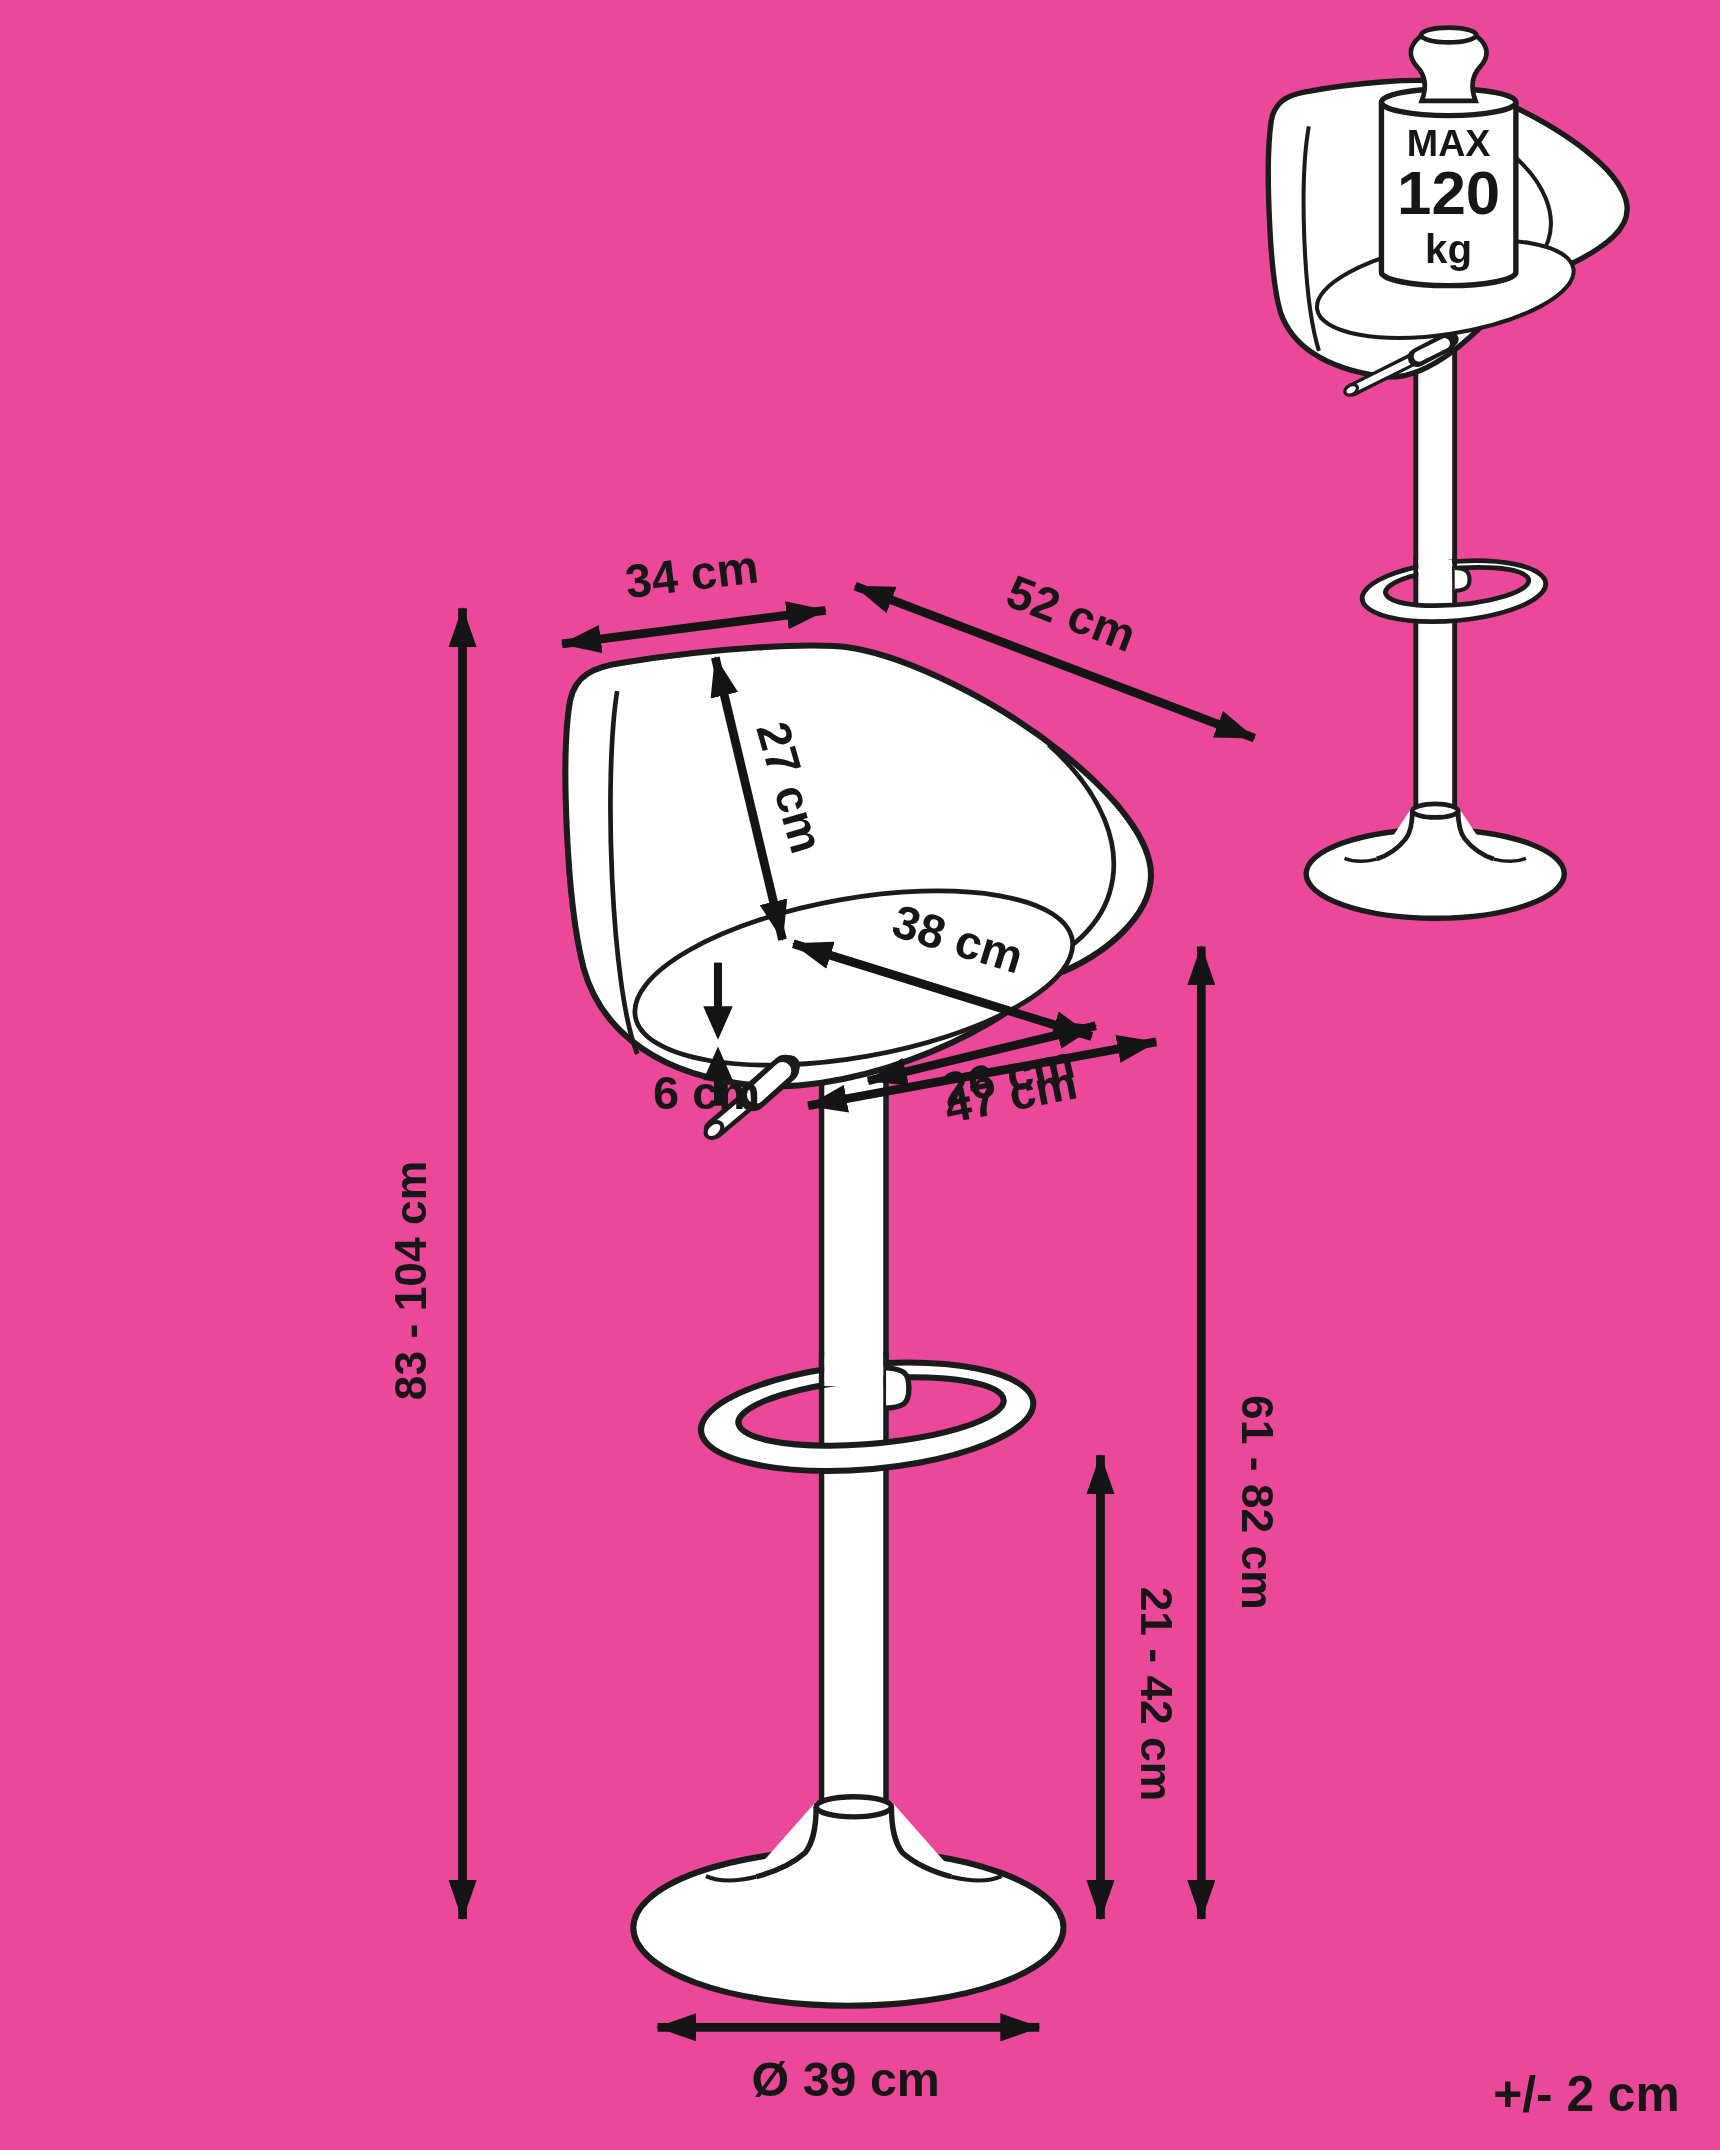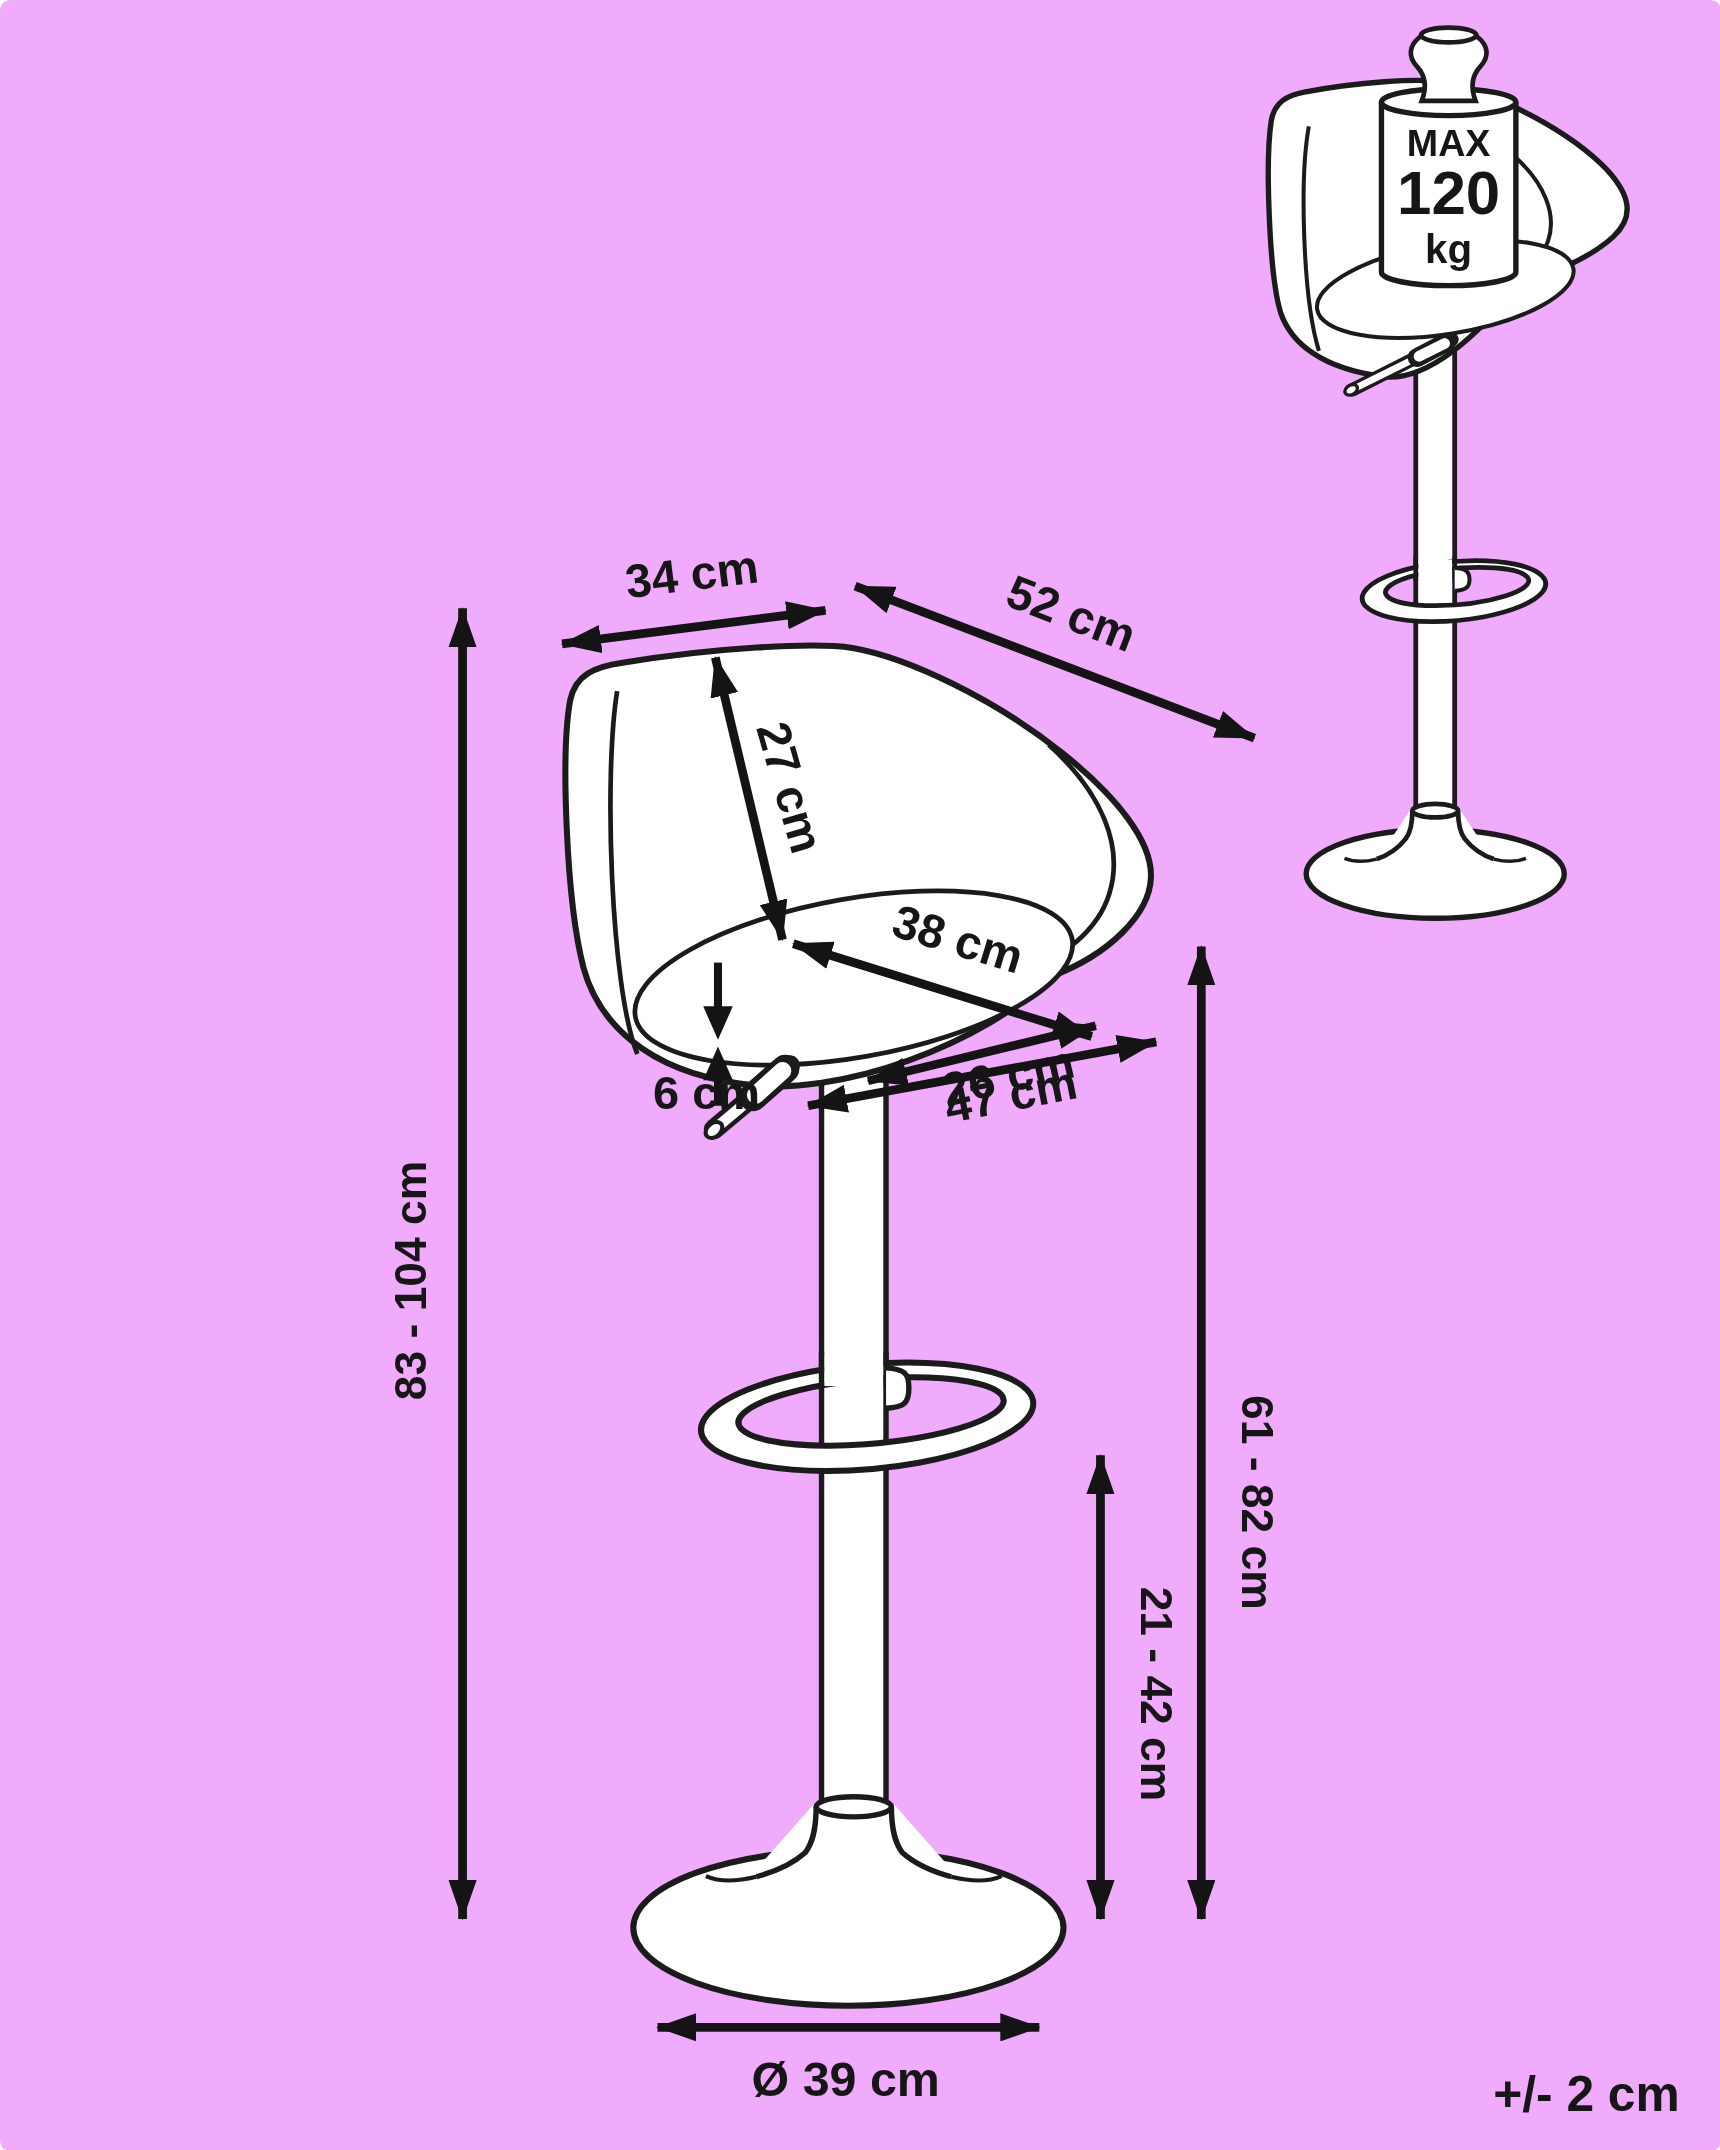--- a/index.html
+++ b/index.html
@@ -1,16 +1,16 @@
 <!DOCTYPE html>
 <html style="font-size:10.8px"><head>
 <meta charset="utf-8">
 <style>
   html,body{margin:0;padding:0;background:#ffffff;}
-  .page{position:relative;width:1721px;height:2151px;background:#f0abfc;overflow:hidden;border-radius:10px;}
+  .page{position:relative;width:1721px;height:2151px;background:#ec4899;overflow:hidden;}
   svg{display:block;}
   text{font-family:"Liberation Sans","DejaVu Sans",sans-serif;font-weight:bold;fill:#161616;}
   .outline{fill:#ffffff;stroke:#1b1b1b;}
   .seam{fill:none;stroke:#1b1b1b;}
   .dim{stroke:#141414;}
   .dimfill{fill:#141414;}
 </style>
 </head>
 <body>
 

